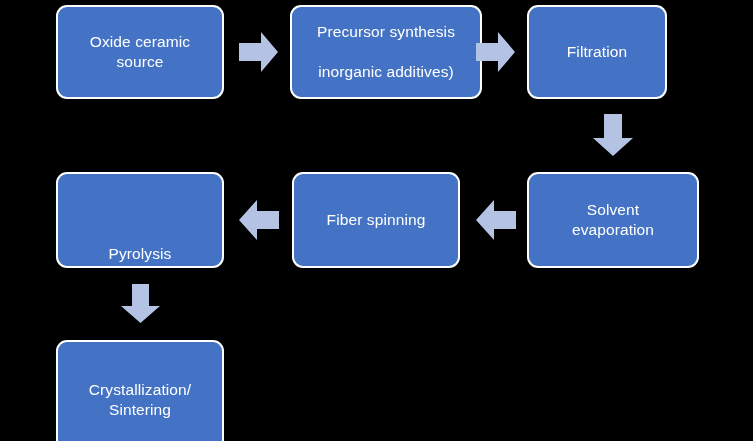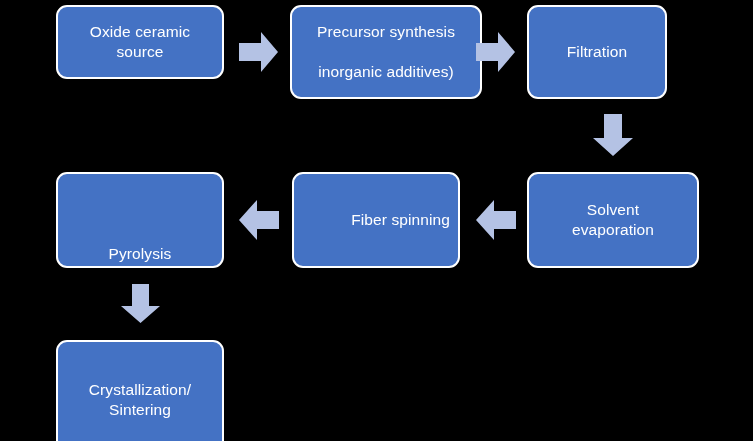--- a/index.html
+++ b/index.html
@@ -44,21 +44,21 @@
     display: block;
     width: 100%;
     height: 100%;
   }
 </style>
 </head>
 <body>
 
 <div id="canvas">
 
-  <div class="node" style="left:56px; top:5px; width:168px; height:74px;">
+  <div class="node" style="left:56px; top:5px; width:168px; height:94px;">
     <span class="label">
       <span>Oxide ceramic</span><br>
       <span>source</span>
     </span>
   </div>
 
   <div class="arrow" style="left:239px; top:32px; width:39px; height:40px;">
     <svg viewBox="0 0 39 40" preserveAspectRatio="none" aria-hidden="true">
       <polygon points="0,11 22,11 22,0 39,20 22,40 22,29 0,29" fill="#B4C2E4"></polygon>
     </svg>
@@ -95,21 +95,21 @@
       <span>Pyrolysis</span>
     </span>
   </div>
 
   <div class="arrow" style="left:239px; top:200px; width:40px; height:40px;">
     <svg viewBox="0 0 40 40" preserveAspectRatio="none" aria-hidden="true">
       <polygon points="40,11 18,11 18,0 0,20 18,40 18,29 40,29" fill="#B4C2E4"></polygon>
     </svg>
   </div>
 
-  <div class="node" style="left:292px; top:172px; width:168px; height:96px;text-align:right;">
+  <div class="node" style="left:292px; top:172px; width:168px; height:96px;">
     <span class="label">
       <span>Fiber spinning</span>
     </span>
   </div>
 
   <div class="arrow" style="left:476px; top:200px; width:40px; height:40px;">
     <svg viewBox="0 0 40 40" preserveAspectRatio="none" aria-hidden="true">
       <polygon points="40,11 18,11 18,0 0,20 18,40 18,29 40,29" fill="#B4C2E4"></polygon>
     </svg>
   </div>

